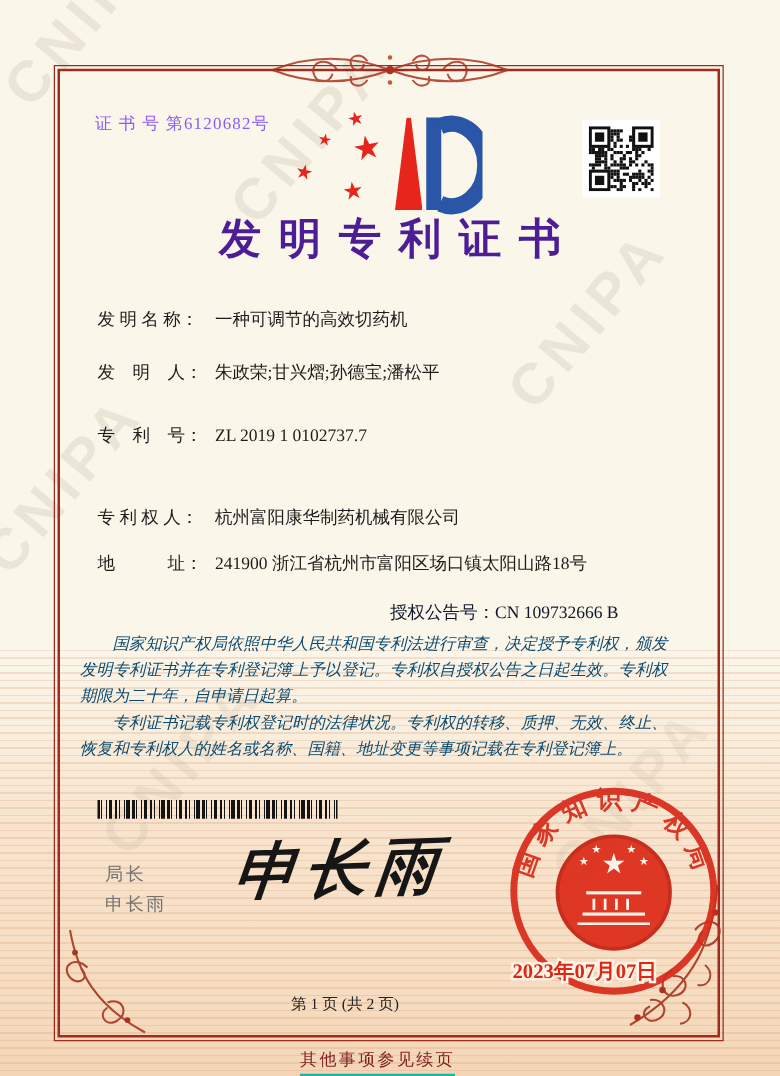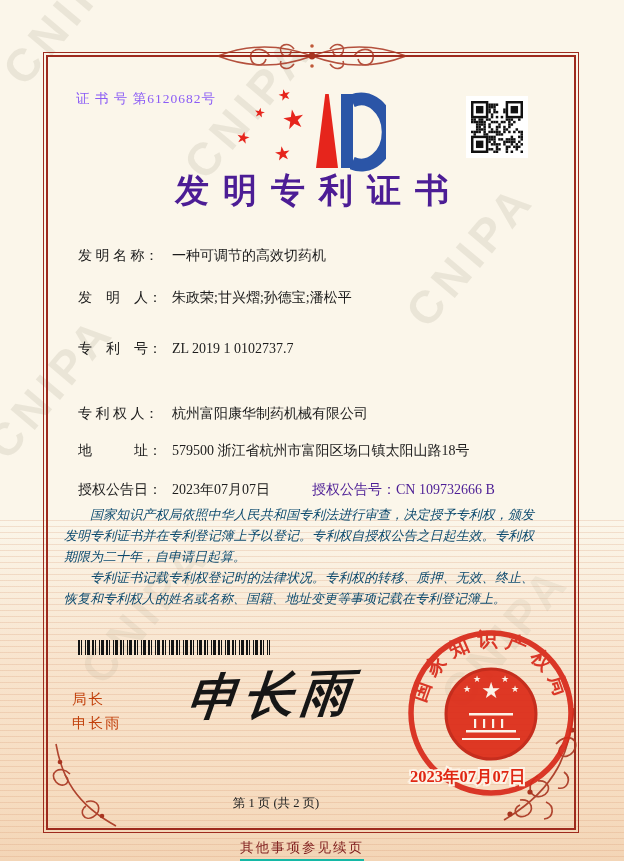--- a/index.html
+++ b/index.html
@@ -35,31 +35,31 @@
 
   .qr-box{position:absolute;left:466px;top:96px;width:62px;height:62px;background:#fff;}
   .qr-box svg{position:absolute;left:5px;top:5px;}
 
   .title{position:absolute;left:0;width:624px;top:168px;text-align:center;
       font-size:34px;font-weight:700;color:#4c1d95;letter-spacing:14px;text-indent:14px;}
 
   .row{position:absolute;left:78px;font-size:14px;color:#1c1c1c;white-space:nowrap;}
   .row .lbl{display:inline-block;width:92px;}
   .row .val{margin-left:2px;text-align:right;}
-  .grant2{position:absolute;left:312px;font-size:14px;color:#4c1d95;white-space:nowrap;}
+  .grant2{position:absolute;left:312px;font-size:14px;color:#0f172a;white-space:nowrap;}
 
   .para{position:absolute;left:64px;width:470px;font-size:13px;line-height:21px;
       color:#0c4a6e;text-align:justify;text-indent:2em;font-style:italic;}
 
   .barcode{position:absolute;left:78px;top:640px;width:192px;height:15px;
     background:
       repeating-linear-gradient(90deg,#131313 0 2px,transparent 2px 3px,#131313 3px 4px,transparent 4px 7px,
       #131313 7px 8px,transparent 8px 9px,#131313 9px 12px,transparent 12px 14px);}
 
-  .official{position:absolute;left:72px;font-size:14.5px;color:#c2410c;
+  .official{position:absolute;left:84px;font-size:14.5px;color:#737373;
       font-family:"Liberation Sans","DejaVu Sans",sans-serif;letter-spacing:2px;}
 
   .signature{position:absolute;left:188px;top:662px;width:170px;font-size:50px;color:#161616;
       font-style:italic;font-weight:600;letter-spacing:6px;white-space:nowrap;
       transform:skewX(-8deg) rotate(-2deg);}
 
   .seal{position:absolute;left:396px;top:618px;width:190px;height:190px;}
 
   .footer-page{position:absolute;left:0;width:552px;top:795px;text-align:center;
       font-size:12.5px;color:#222;}
@@ -298,24 +298,21 @@
   <div class="row" style="top:289px;">
     <span class="lbl">发　明　人：</span><span class="val">朱政荣;甘兴熠;孙德宝;潘松平</span>
   </div>
   <div class="row" style="top:340px;">
     <span class="lbl">专　利　号：</span><span class="val">ZL 2019 1 0102737.7</span>
   </div>
   <div class="row" style="top:405px;">
     <span class="lbl">专 利 权 人：</span><span class="val">杭州富阳康华制药机械有限公司</span>
   </div>
   <div class="row" style="top:442px;">
-    <span class="lbl">地　　　址：</span><span class="val">579500 浙江省杭州市富阳区场口镇太阳山路18号</span>
-  </div>
-  <div class="row" style="top:481px;">
-    <span class="lbl">授权公告日：</span><span class="val">2023年07月07日</span>
+    <span class="lbl">地　　　址：</span><span class="val">241900 浙江省杭州市富阳区场口镇太阳山路18号</span>
   </div>
   <div class="grant2" style="top:481px;">
     <span>授权公告号：</span><span>CN 109732666 B</span>
   </div>
 
   <div class="para" style="top:504px;">国家知识产权局依照中华人民共和国专利法进行审查，决定授予专利权，颁发发明专利证书并在专利登记簿上予以登记。专利权自授权公告之日起生效。专利权期限为二十年，自申请日起算。</div>
   <div class="para" style="top:567px;">专利证书记载专利权登记时的法律状况。专利权的转移、质押、无效、终止、恢复和专利权人的姓名或名称、国籍、地址变更等事项记载在专利登记簿上。</div>
 
   <div class="barcode"></div>
 

